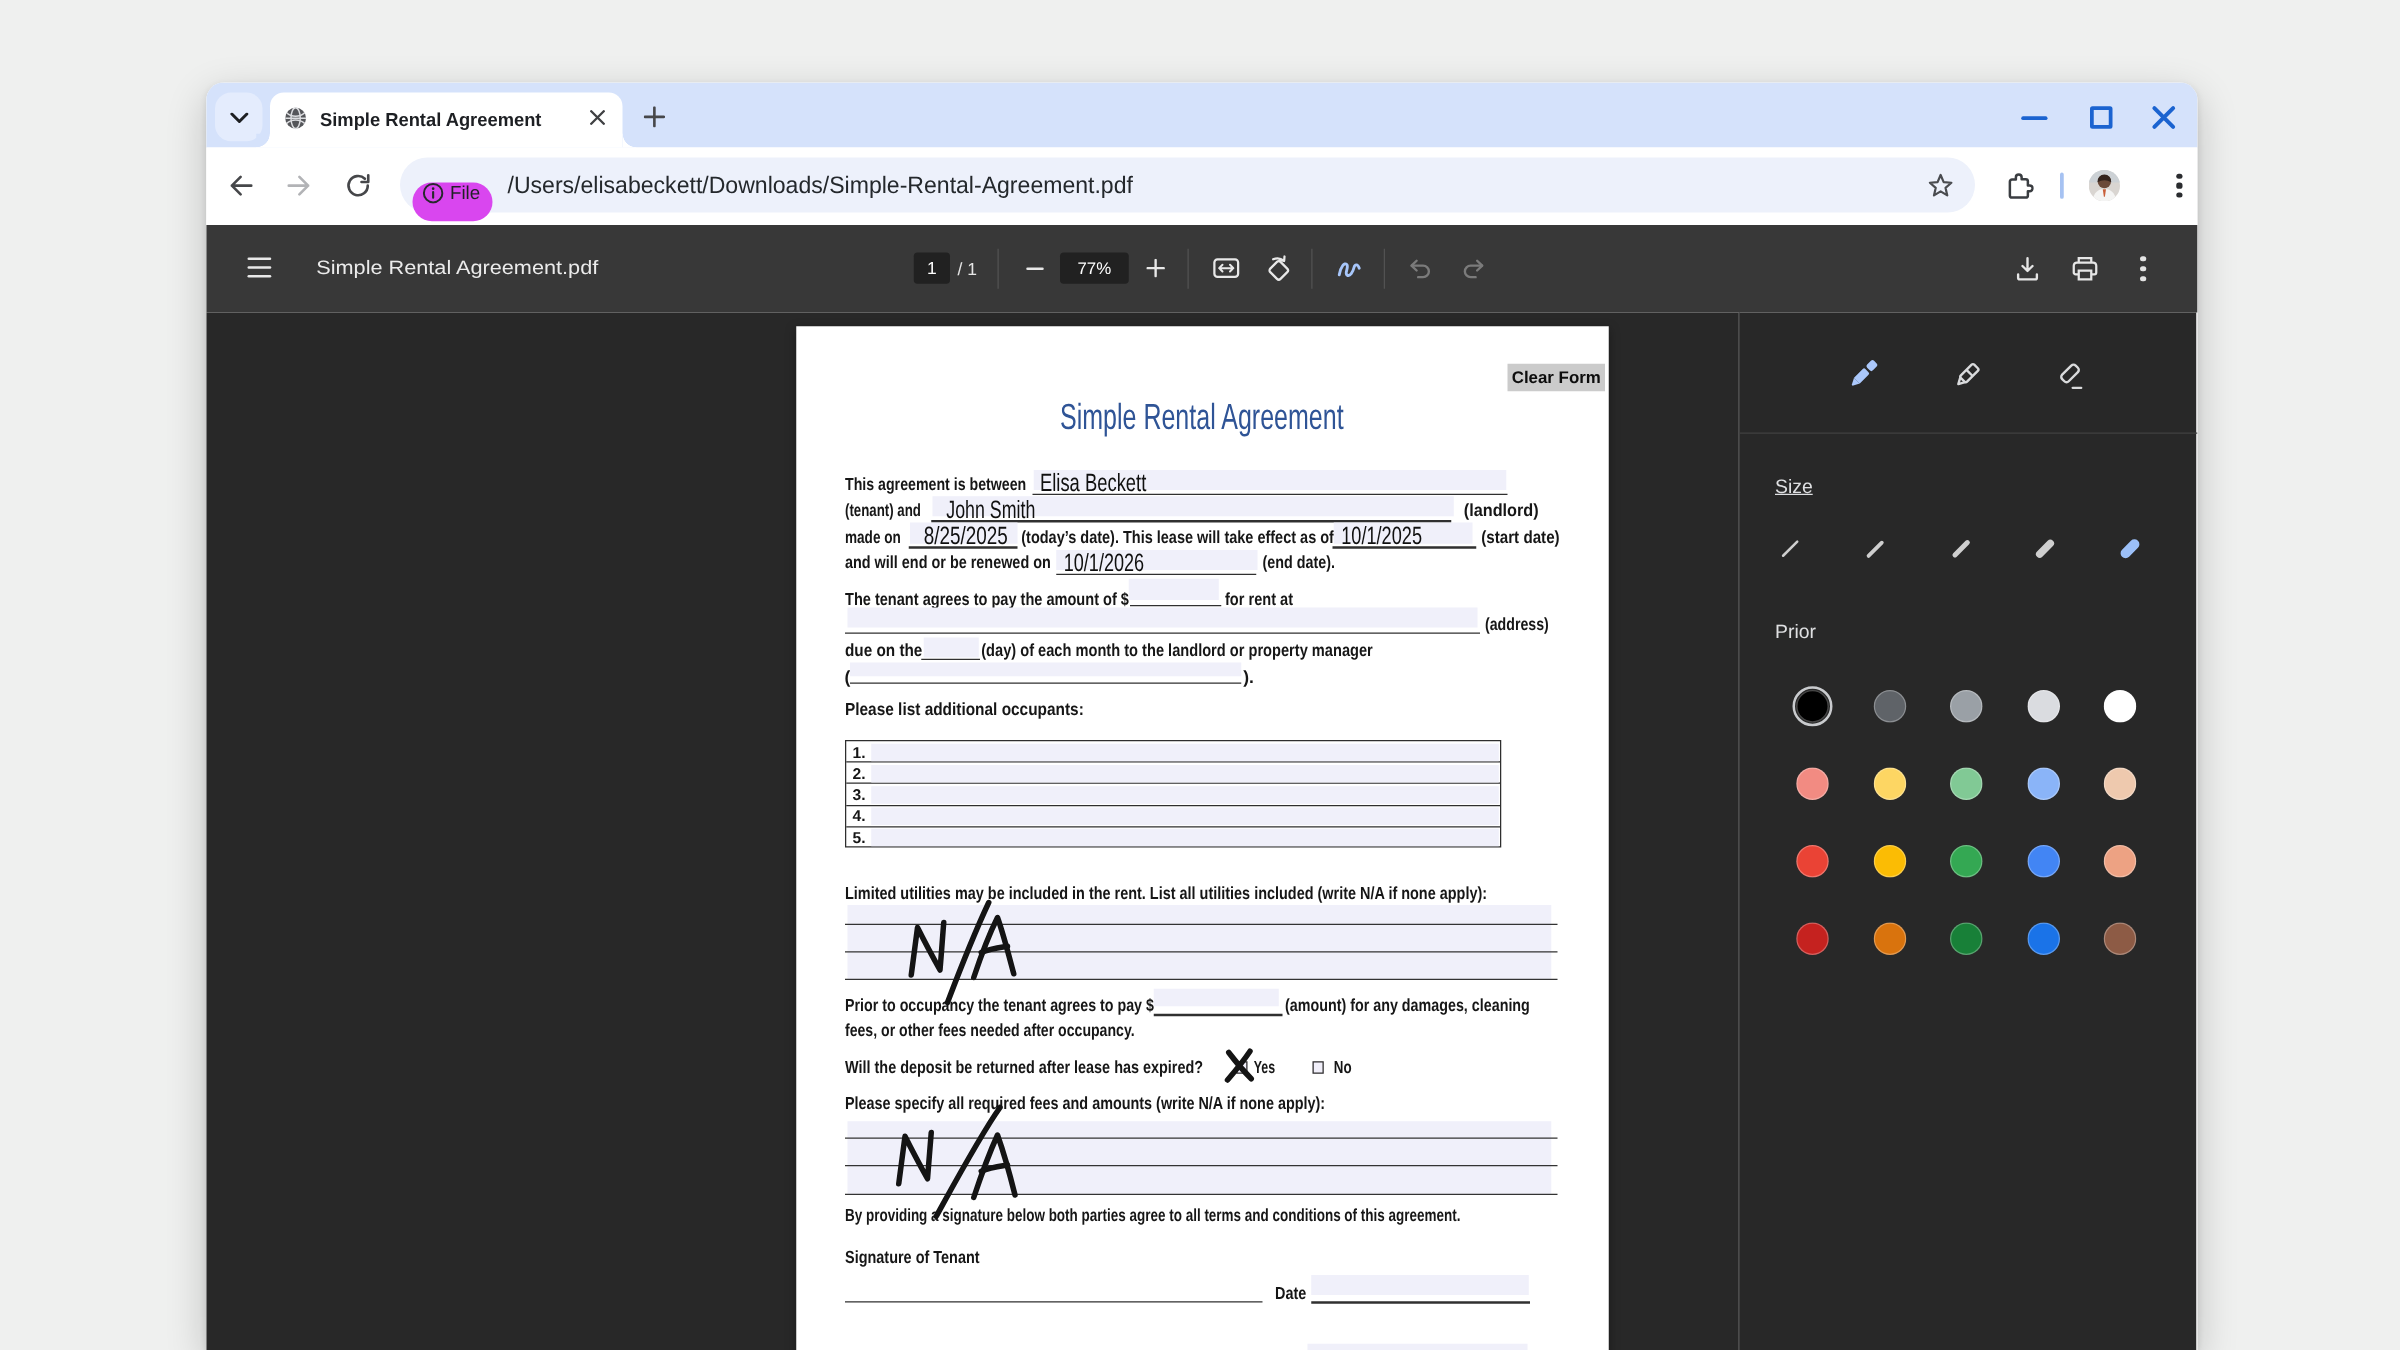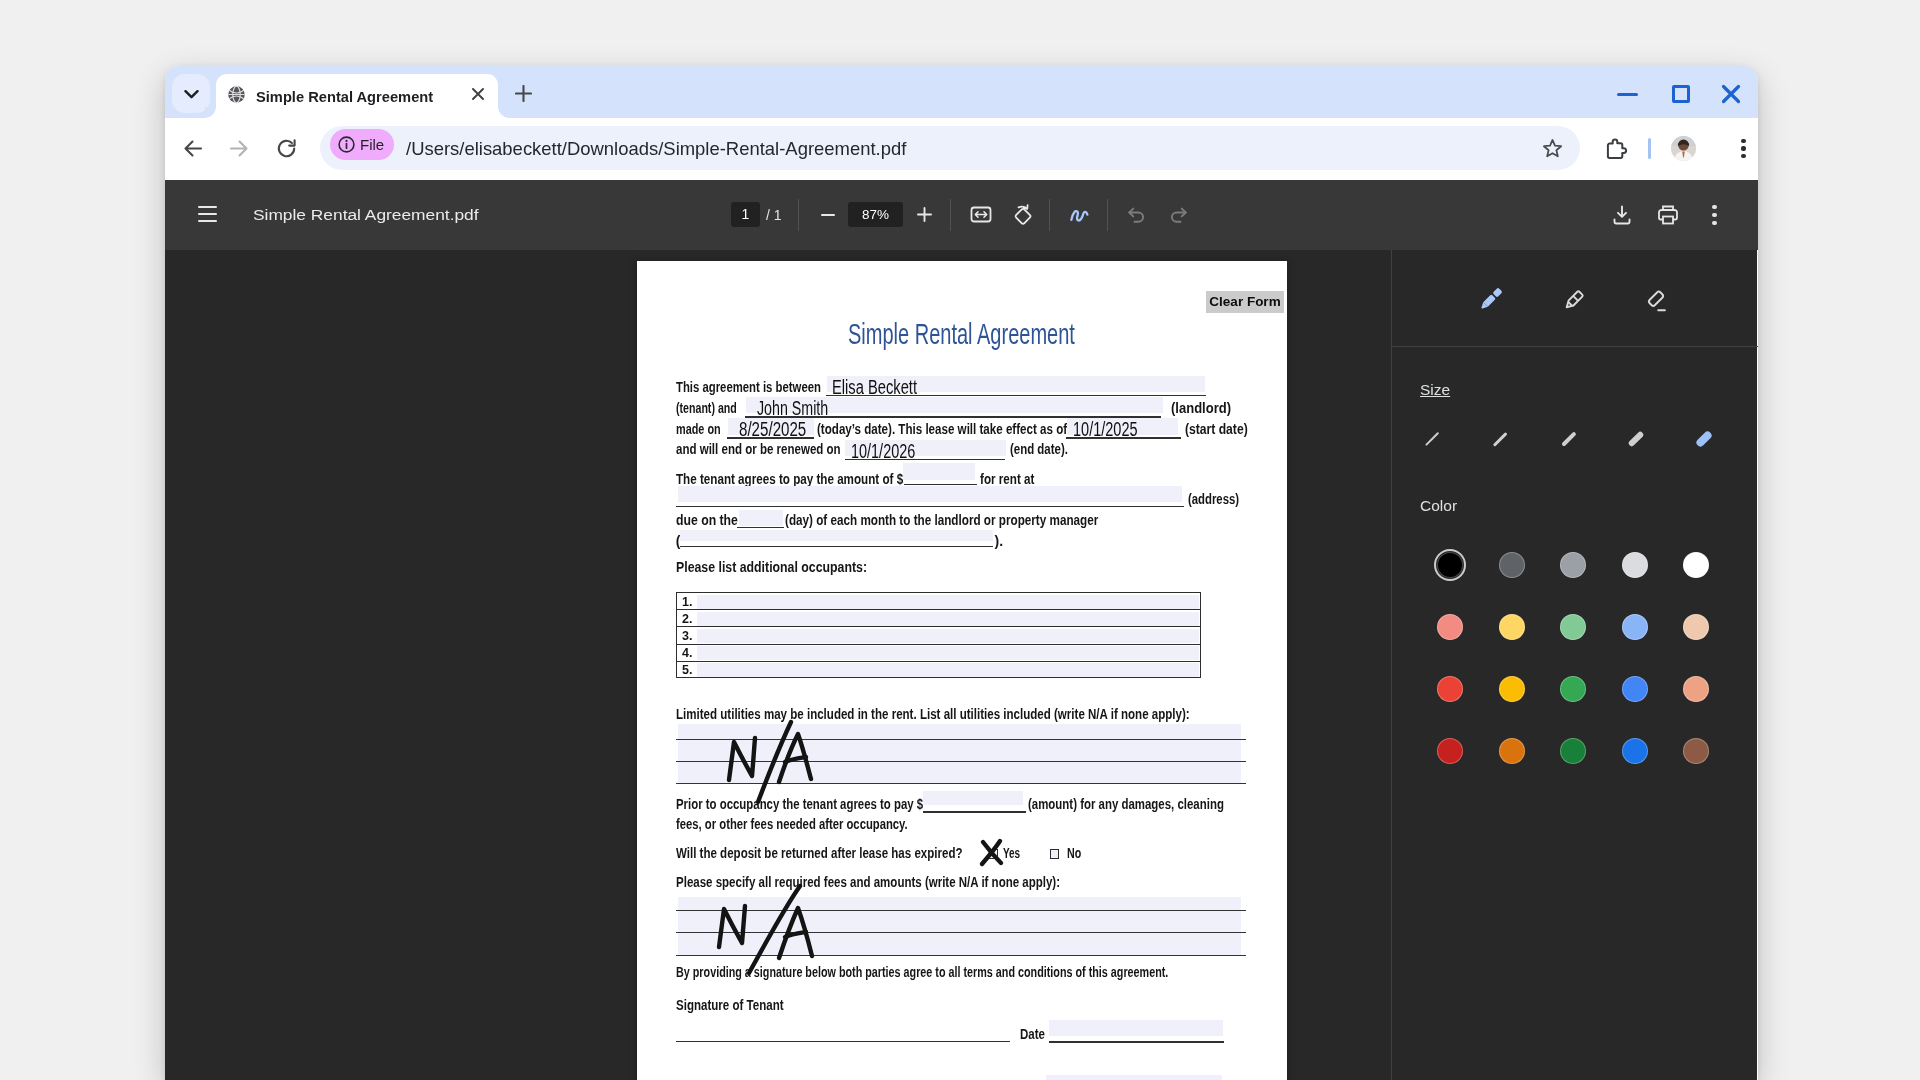--- a/index.html
+++ b/index.html
@@ -32,21 +32,21 @@
   #win-max { left:1507px; top:19px; width:17.5px; height:17.5px; border:3px solid #1b63d0; border-radius:2px; background:transparent; }
   #win-close { left:1556px; top:18px; }
 
   
   #addrbar { position:absolute; left:0; top:52px; width:100%; height:62px; background:#fff; }
   .navbtn { position:absolute; top:19px; width:23px; height:23px; }
   #btn-back { left:15.5px; }
   #btn-fwd { left:62.5px; }
   #btn-reload { left:110px; }
   #omnibox { position:absolute; left:155px; top:8px; width:1260px; height:44px; border-radius:22px; background:#edf1fb; }
-  #filechip { position:absolute; left:10px; top:3px; height:31px; width:64px; border-radius:16px; background:#f0abfc; display:flex; align-items:center; padding-left:8px; }
+  #filechip { position:absolute; left:10px; top:20px; height:31px; width:64px; border-radius:16px; background:#d946ef; display:flex; align-items:flex-start; padding-left:8px; }
   #filechip span { font-size:15px; color:#1f2125; margin-left:5px; }
   #urltext { position:absolute; left:86px; top:13px; font-size:19px; color:#24282c; line-height:19px; white-space:pre; transform-origin:0 50%; }
   #star { position:absolute; left:1220px; top:10px; }
   #puzzle { position:absolute; left:1438px; top:18.5px; }
   #profilesep { position:absolute; left:1482.5px; top:19.5px; width:3px; height:21.5px; border-radius:2px; background:#a6c2f2; }
   #avatar { position:absolute; left:1505.5px; top:18px; width:25px; height:25px; border-radius:50%; overflow:hidden; }
   #browser-kebab { position:absolute; left:1572px; top:19px; width:13px; height:23px; }
   .dotv { position:absolute; left:4.4px; width:4.2px; height:4.2px; border-radius:50%; background:#2a2c2f; }
 
   
@@ -192,21 +192,21 @@
         <i style="top:7px"></i>
         <i style="top:14px"></i>
     </div>
     <span id="pdfname" style="transform: scaleX(1.11881);">Simple Rental Agreement.pdf</span>
 
     <div id="pagebox" class="tbox">1</div>
     <span id="pagetotal">/ 1</span>
     <span class="tdiv" style="left:633px"></span>
 
     <div id="minusbtn"></div>
-    <div id="zoombox" class="tbox">87%</div>
+    <div id="zoombox" class="tbox">77%</div>
     <svg id="plusbtn" width="15" height="15" viewBox="0 0 15 15">
       <path d="M7.5 1 V14 M1 7.5 H14" stroke="#e8e8e8" stroke-width="1.9" stroke-linecap="round"></path>
     </svg>
     <span class="tdiv" style="left:785px"></span>
 
     <svg class="tbicon" style="left:805px" width="22" height="21" viewBox="0 0 22 21">
       <rect x="1.5" y="3.5" width="19" height="14" rx="2.5" fill="none" stroke="#e8e8e8" stroke-width="1.8"></rect>
       <path d="M5.5 10.5 h11 M8 7.8 L5.3 10.5 L8 13.2 M14 7.8 L16.7 10.5 L14 13.2" fill="none" stroke="#e8e8e8" stroke-width="1.6" stroke-linecap="round" stroke-linejoin="round"></path>
     </svg>
     <svg class="tbicon" style="left:847px" width="22" height="22" viewBox="0 0 22 22">
@@ -405,21 +405,21 @@
     </svg>
     <div id="paneldiv"></div>
 
     <div id="sizelabel" class="panellabel">Size</div>
     <span class="sz" style="left:31px; top:188.2px; width:18px; height:1.6px"></span>
     <span class="sz" style="left:99px; top:187.7px; width:18px; height:2.6px"></span>
     <span class="sz" style="left:167.5px; top:186.9px; width:18px; height:4.2px"></span>
     <span class="sz" style="left:234.5px; top:186px; width:18px; height:6px"></span>
     <span class="sz sel" style="left:303px; top:185px; width:18px; height:8px"></span>
 
-    <div id="colorlabel" class="panellabel">Color</div>
+    <div id="colorlabel" class="panellabel">Prior</div>
     <span class="swatch sel" style="left: 45px; top: 301.5px; background: rgb(0, 0, 0);"></span>
     <span class="swatch" style="left: 106.6px; top: 301.5px; background: rgb(95, 99, 104);"></span>
     <span class="swatch" style="left: 168.2px; top: 301.5px; background: rgb(154, 160, 166);"></span>
     <span class="swatch" style="left: 229.8px; top: 301.5px; background: rgb(218, 220, 224);"></span>
     <span class="swatch" style="left: 291.4px; top: 301.5px; background: rgb(255, 255, 255);"></span>
 
     <span class="swatch" style="left: 45px; top: 363.7px; background: rgb(242, 139, 130);"></span>
     <span class="swatch" style="left: 106.6px; top: 363.7px; background: rgb(253, 214, 99);"></span>
     <span class="swatch" style="left: 168.2px; top: 363.7px; background: rgb(129, 201, 149);"></span>
     <span class="swatch" style="left: 229.8px; top: 363.7px; background: rgb(138, 180, 248);"></span>

